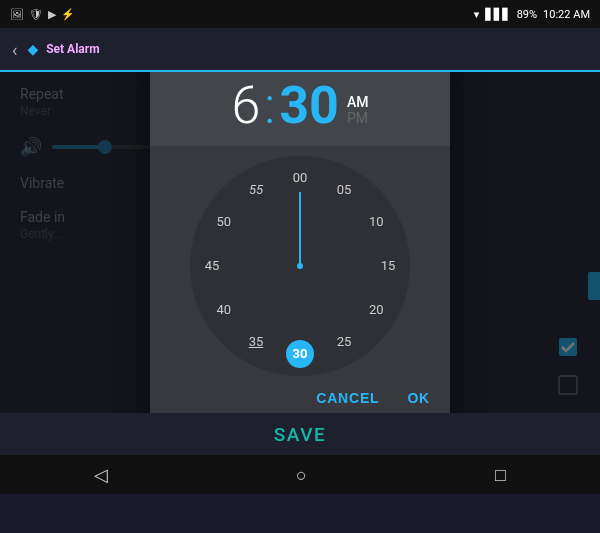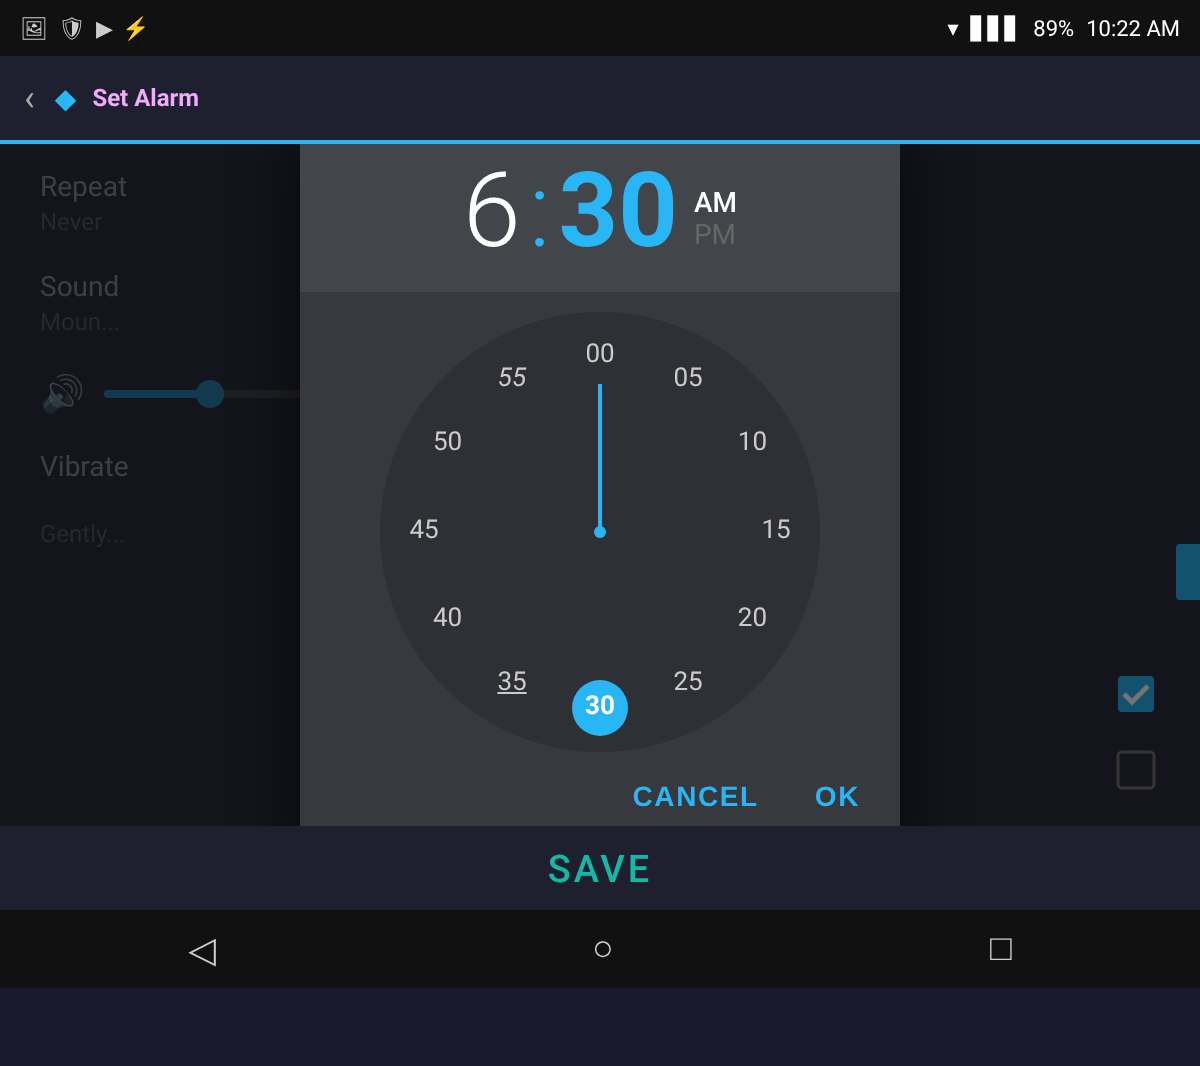--- a/index.html
+++ b/index.html
@@ -332,35 +332,32 @@
   <span class="title-text">Set Alarm</span>
 </div>
 
 <div class="main-bg">
 
   <div class="bg-settings">
     <div class="setting-item">
       <div class="setting-label">Repeat</div>
       <div class="setting-sub">Never</div>
     </div>
-    <div class="setting-item">
-      <div class="setting-label">Sound</div>
-      <div class="setting-sub">Moun...</div>
-    </div>
     <div class="setting-item volume-row">
       <span class="vol-icon">🔊</span>
       <div class="vol-slider">
         <div class="vol-fill"></div>
         <div class="vol-thumb"></div>
       </div>
     </div>
     <div class="setting-item">
       <div class="setting-label">Vibrate</div>
     </div>
     <div class="setting-item">
+      <div class="setting-label">Fade in</div>
       <div class="setting-sub">Gently...</div>
     </div>
   </div>
 
   <div class="side-thumb" style="top:200px;"></div>
 
   <div style="position:absolute; right:22px; top:265px;">
     <svg width="20" height="20" viewBox="0 0 20 20">
       <rect width="18" height="18" x="1" y="1" rx="2" fill="#29b6f6"></rect>
       <polyline points="4,10 8,14 16,6" fill="none" stroke="#fff" stroke-width="2.5"></polyline>

